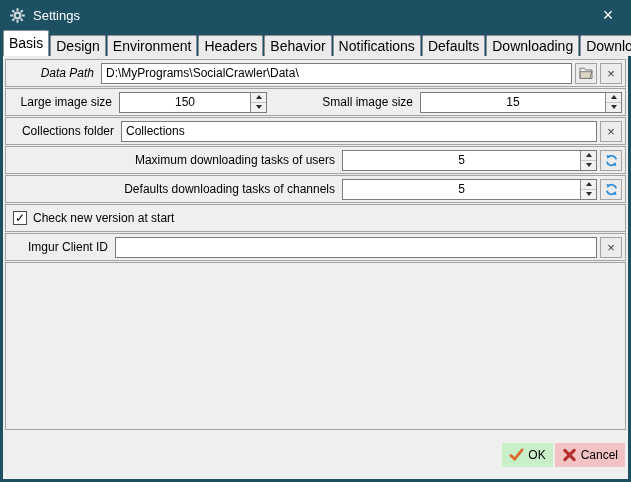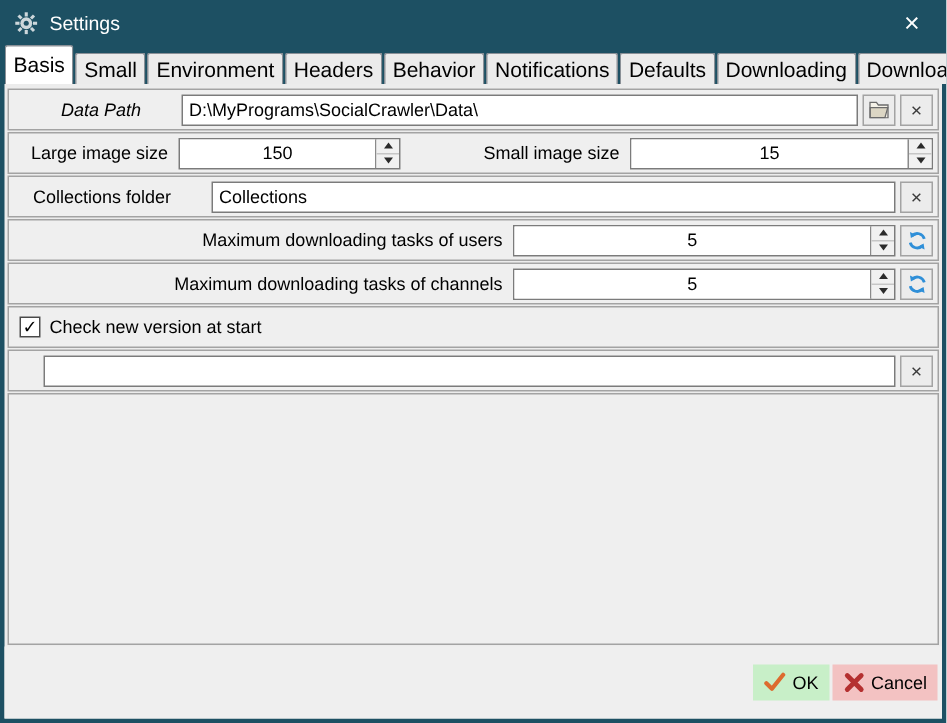--- a/index.html
+++ b/index.html
@@ -69,21 +69,21 @@
     margin: 1px 2px 0;
     border: 1px solid #a3a3a3;
     background: #efefef;
   }
   .lbl { text-align: right; padding-right: 7px; white-space: nowrap; }
 
   .field {
     height: 21px; background: #fff;
     border: 1px solid #7b7b7b;
     font-family: inherit; font-size: 12px;
-    padding: 0 4px; outline: none; min-width: 0; margin-left: 20px;
+    padding: 0 4px; outline: none; min-width: 0;
   }
 
   .spin { display: flex; height: 21px; border: 1px solid #7b7b7b; background: #fff; }
   .spin input {
     border: none; flex: 1; min-width: 0;
     text-align: center; font-family: inherit; font-size: 12px; outline: none;
   }
   .spin-btns { width: 16px; border-left: 1px solid #8a8a8a; display: flex; flex-direction: column; }
   .spin-btn { flex: 1; background: #f1f1f1; display: flex; align-items: center; justify-content: center; }
   .spin-btn + .spin-btn { border-top: 1px solid #c6c6c6; }
@@ -155,21 +155,21 @@
       </svg>
     </span>
     <span class="title">Settings</span>
     <span class="close-btn">
         <span>×</span>
       </span>
   </div>
 
   <div class="tabstrip">
     <div class="tab active">Basis</div>
-    <div class="tab">Small</div>
+    <div class="tab">Design</div>
     <div class="tab">Environment</div>
     <div class="tab">Headers</div>
     <div class="tab">Behavior</div>
     <div class="tab">Notifications</div>
     <div class="tab">Defaults</div>
     <div class="tab">Downloading</div>
     <div class="tab">Downloader</div>
     <div class="tab">Feed</div>
   </div>
 
@@ -245,21 +245,21 @@
             <path d="M13.8 6.5 A6 6 0 0 0 3.7 3.9" stroke="#2f8fd8" stroke-width="2.3" fill="none"></path>
             <polygon points="2.0,0.8 2.8,5.8 7.2,3.2" fill="#2f8fd8"></polygon>
             <path d="M2.2 9.5 A6 6 0 0 0 12.3 12.1" stroke="#2f8fd8" stroke-width="2.3" fill="none"></path>
             <polygon points="14.0,15.2 13.2,10.2 8.8,12.8" fill="#2f8fd8"></polygon>
           </svg>
         </span>
       </div>
     </div>
 
     <div class="row">
-      <span class="lbl lbl-max">Maximum downloading tasks of channels</span>
+      <span class="lbl lbl-max">Defaults downloading tasks of channels</span>
       <div class="spin spin-max">
         <input type="text" value="5" style="">
         <div class="spin-btns">
           <div class="spin-btn">
               <span class="tri-up"></span>
             </div>
           <div class="spin-btn">
               <span class="tri-down"></span>
             </div>
         </div>
@@ -277,20 +277,21 @@
     </div>
 
     <div class="row">
       <span class="checkbox">
           <span>✓</span>
         </span>
       <span>Check new version at start</span>
     </div>
 
     <div class="row">
+      <span class="lbl lbl-imgur">Imgur Client ID</span>
       <input class="field grow" type="text" value="" style="">
       <div class="mini-btn">
           <span>×</span>
         </div>
     </div>
 
     <div class="filler"></div>
 
     <div class="footer">
       <div class="btn btn-ok">

